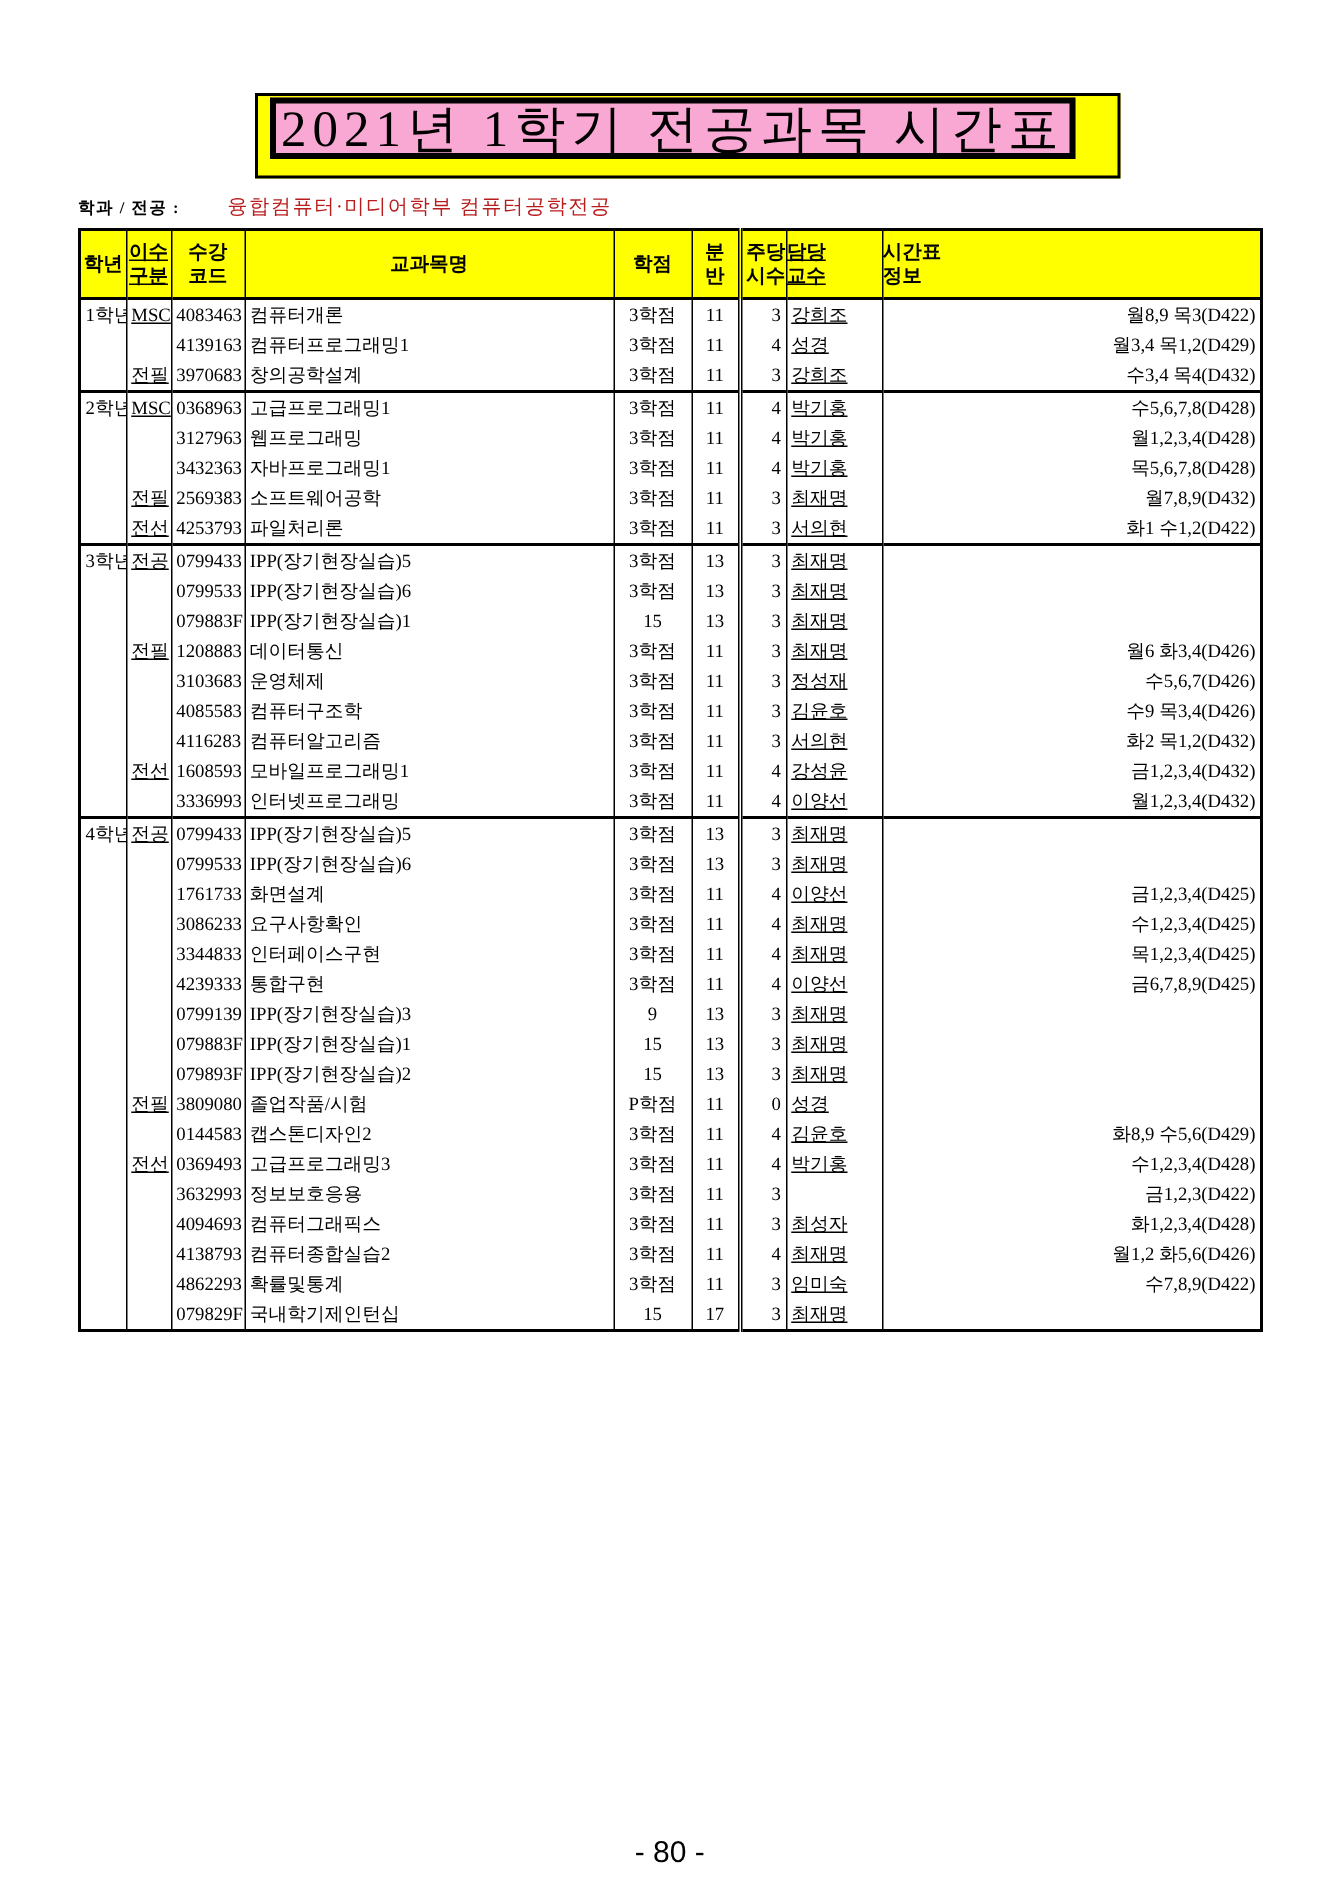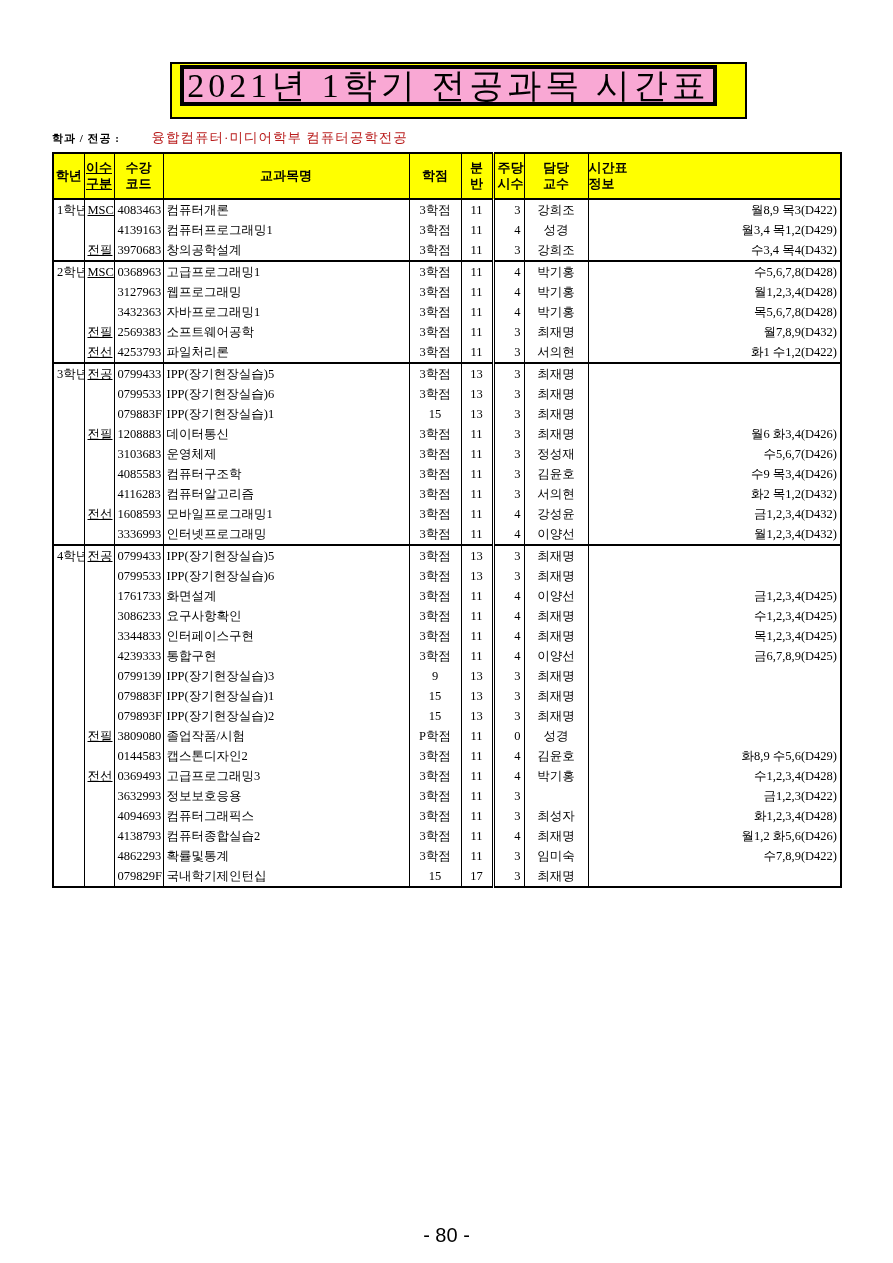--- a/index.html
+++ b/index.html
@@ -68,21 +68,21 @@
   }
   .timetable td.group-start { border-top:2px solid #000; }
 
   .col-grade    { text-align:center; vertical-align:top; }
   .col-category { vertical-align:top;text-decoration:underline; }
   .col-code     { }
   .col-name     { text-align:left; }
   .col-credit   { text-align:center; }
   .col-division { text-align:center; }
   .col-hours    { text-align:right; border-left:3px double #000 !important; }
-  .col-professor{ text-align:center; }
+  .col-professor{ text-align:left;text-decoration:underline; }
   .col-schedule { text-align:right; }
 
   td.col-grade, td.col-category { line-height:20px; }
 
   
   .page-number {
     position:absolute; left:0; top:1224px; width:100%;
     text-align:center; font-size:20px;
     font-family:"Liberation Sans","DejaVu Sans",sans-serif;
   }

